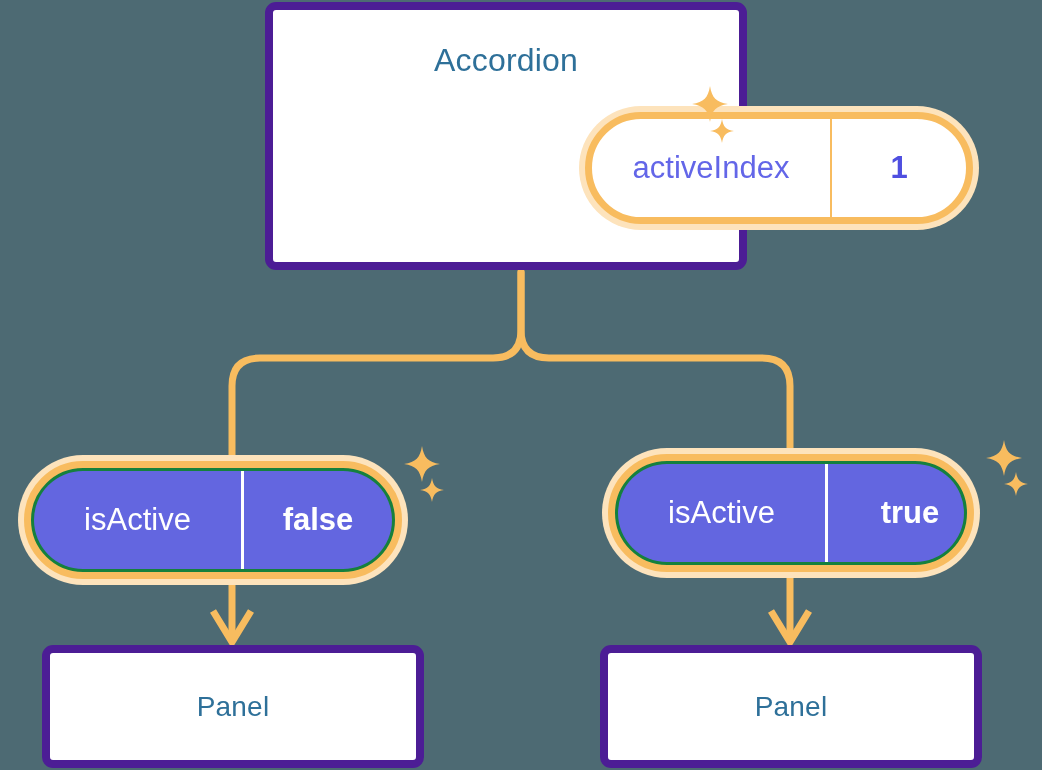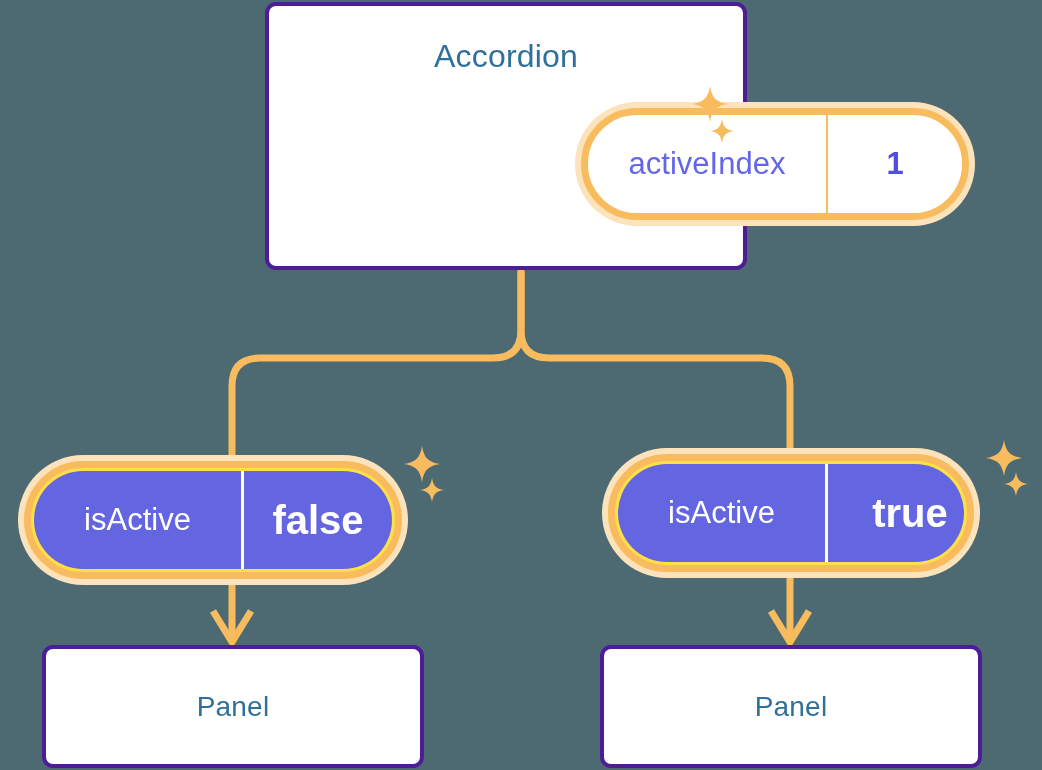--- a/index.html
+++ b/index.html
@@ -23,21 +23,21 @@
     left: 0; top: 0;
     width: 1042px;
     height: 770px;
     pointer-events: none;
   }
 
   
   .card {
     position: absolute;
     background: #ffffff;
-    border: 4px solid #4c1d95;
+    border: 8px solid #4c1d95;
     border-radius: 11px;
     box-sizing: border-box;
   }
   .card-title {
     color: #2e7099;
     font-size: 32px;
     letter-spacing: 0.2px;
     text-align: center;
     white-space: nowrap;
   }
@@ -114,39 +114,39 @@
     font-weight: bold;
   }
 
   
   .pill-state {
     height: 130px;
   }
   .pill-state .pill {
     width: 100%;
     height: 100%;
-    background: #fde047;           
+    background: #15803d;           
     padding: 3px;
   }
   .pill-state .pill-inner {
     display: flex;
     width: 100%;
     height: 100%;
     border-radius: 999px;
     background: #6366e0;
     overflow: hidden;
   }
   .pill-state .pill-key {
     color: #ffffff;
     font-size: 31px;
     border-right: 3px solid #ffffff;
   }
   .pill-state .pill-val {
     color: #ffffff;
-    font-size: 40px;
+    font-size: 31px;
     font-weight: bold;
   }
 
   #pill-is-active-left  { left: 18px;  top: 455px; width: 390px; }
   #pill-is-active-left  .pill-key { flex: 0 0 210px; }
   #pill-is-active-left  .pill-val { flex: 1 1 auto; }
 
   #pill-is-active-right { left: 602px; top: 448px; width: 378px; }
   #pill-is-active-right .pill-key { flex: 0 0 210px; }
   #pill-is-active-right .pill-val { flex: 1 1 auto; margin-left: 28px; }

